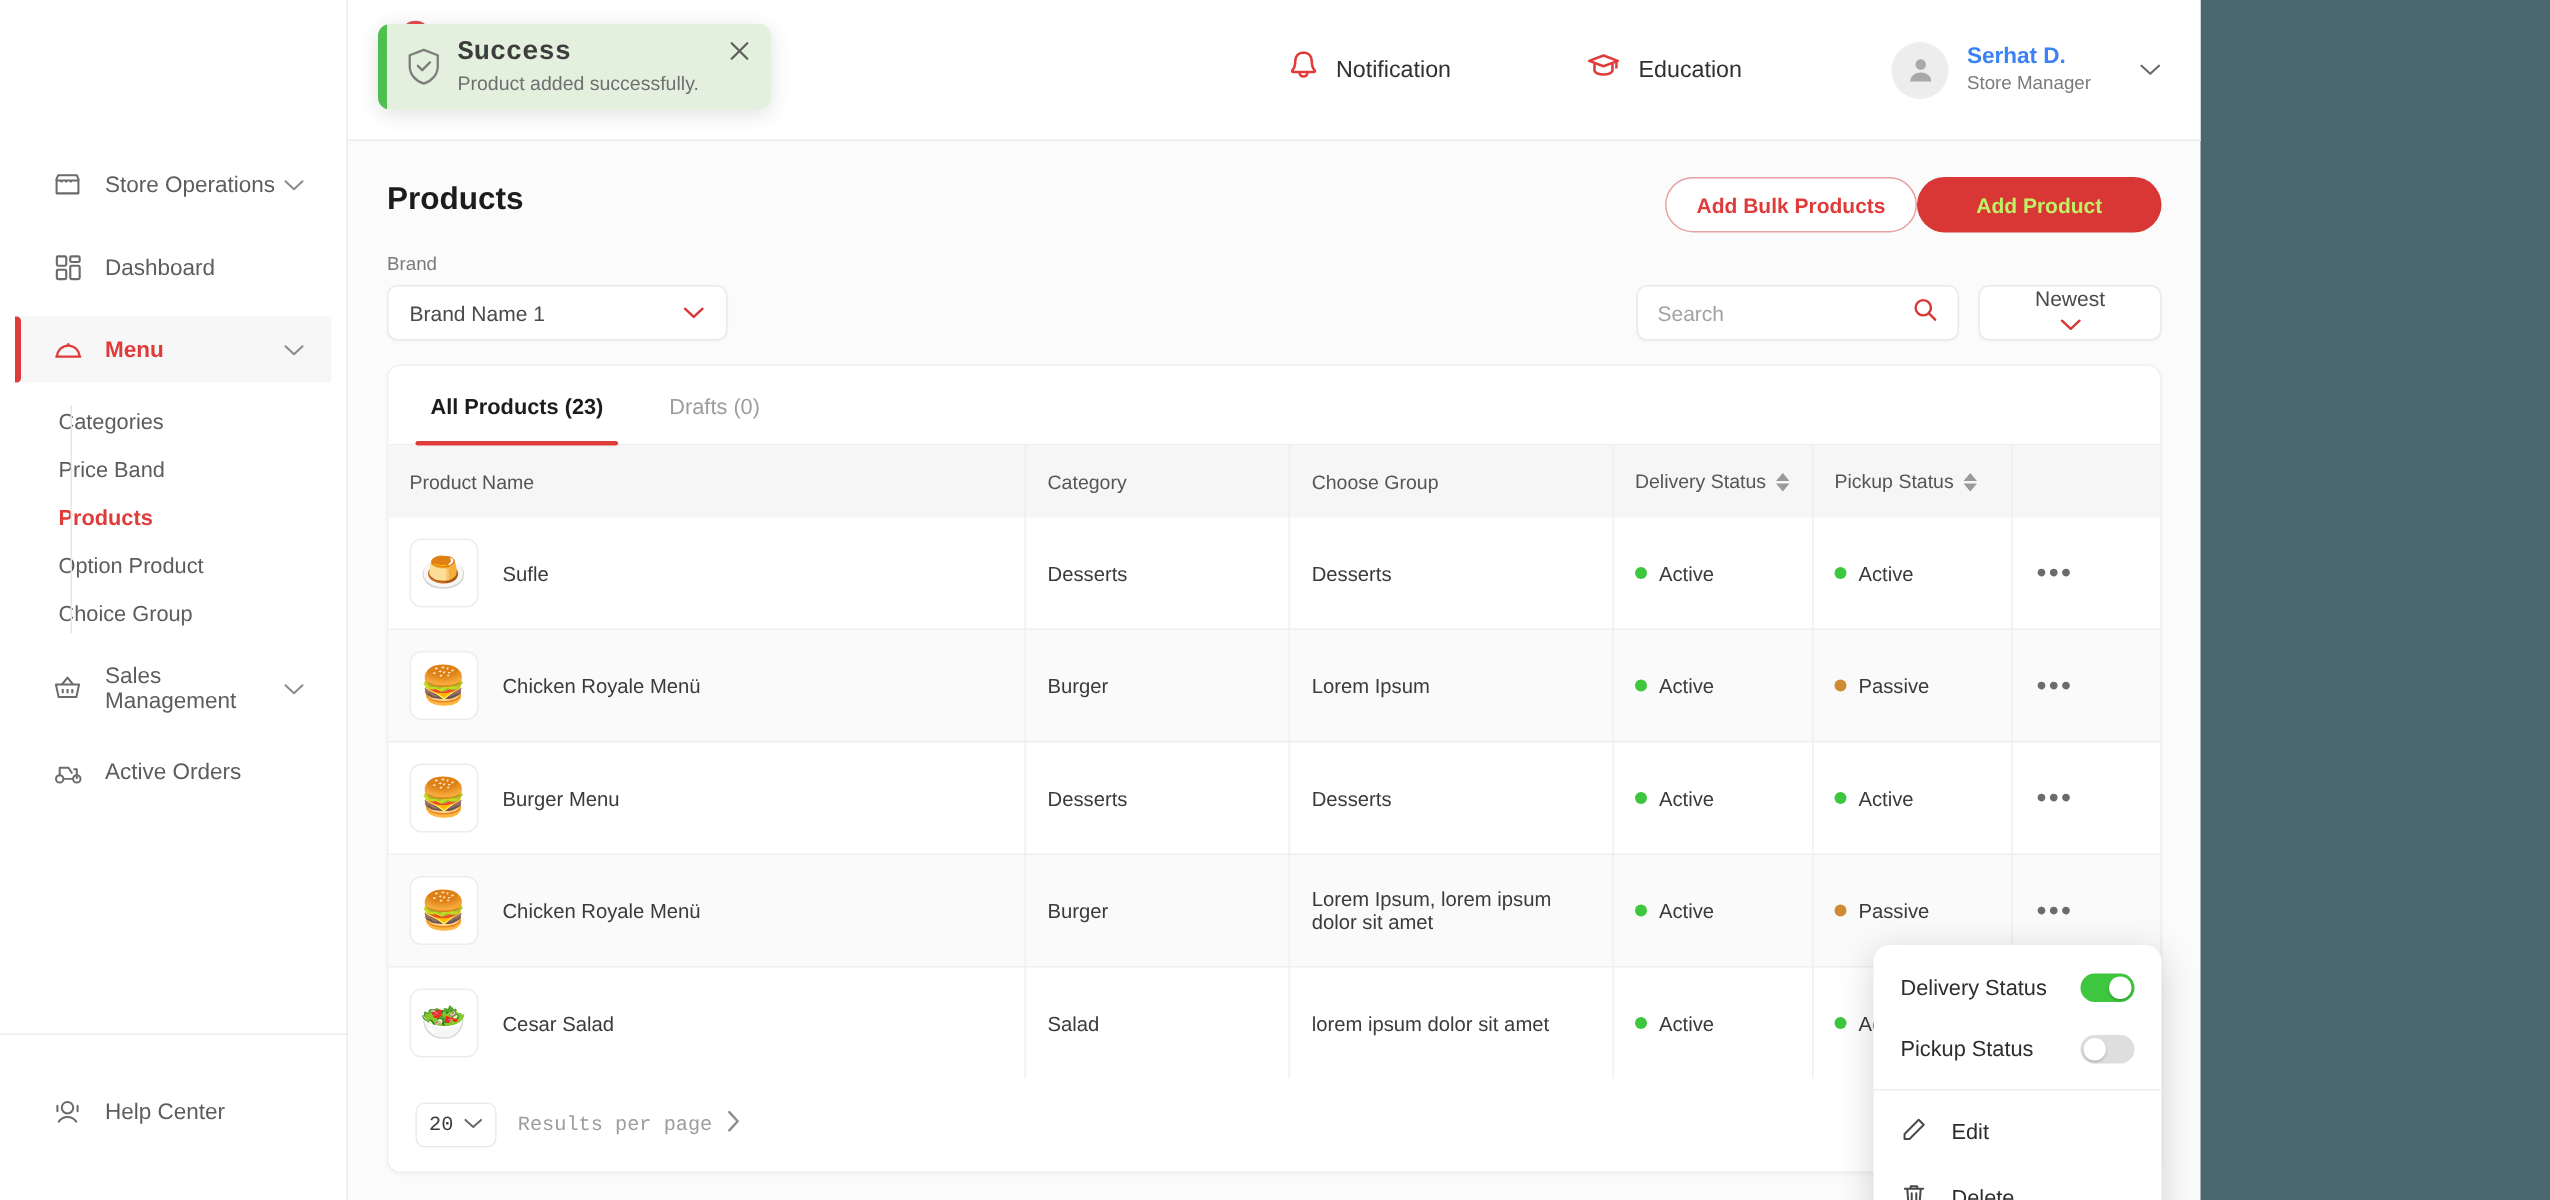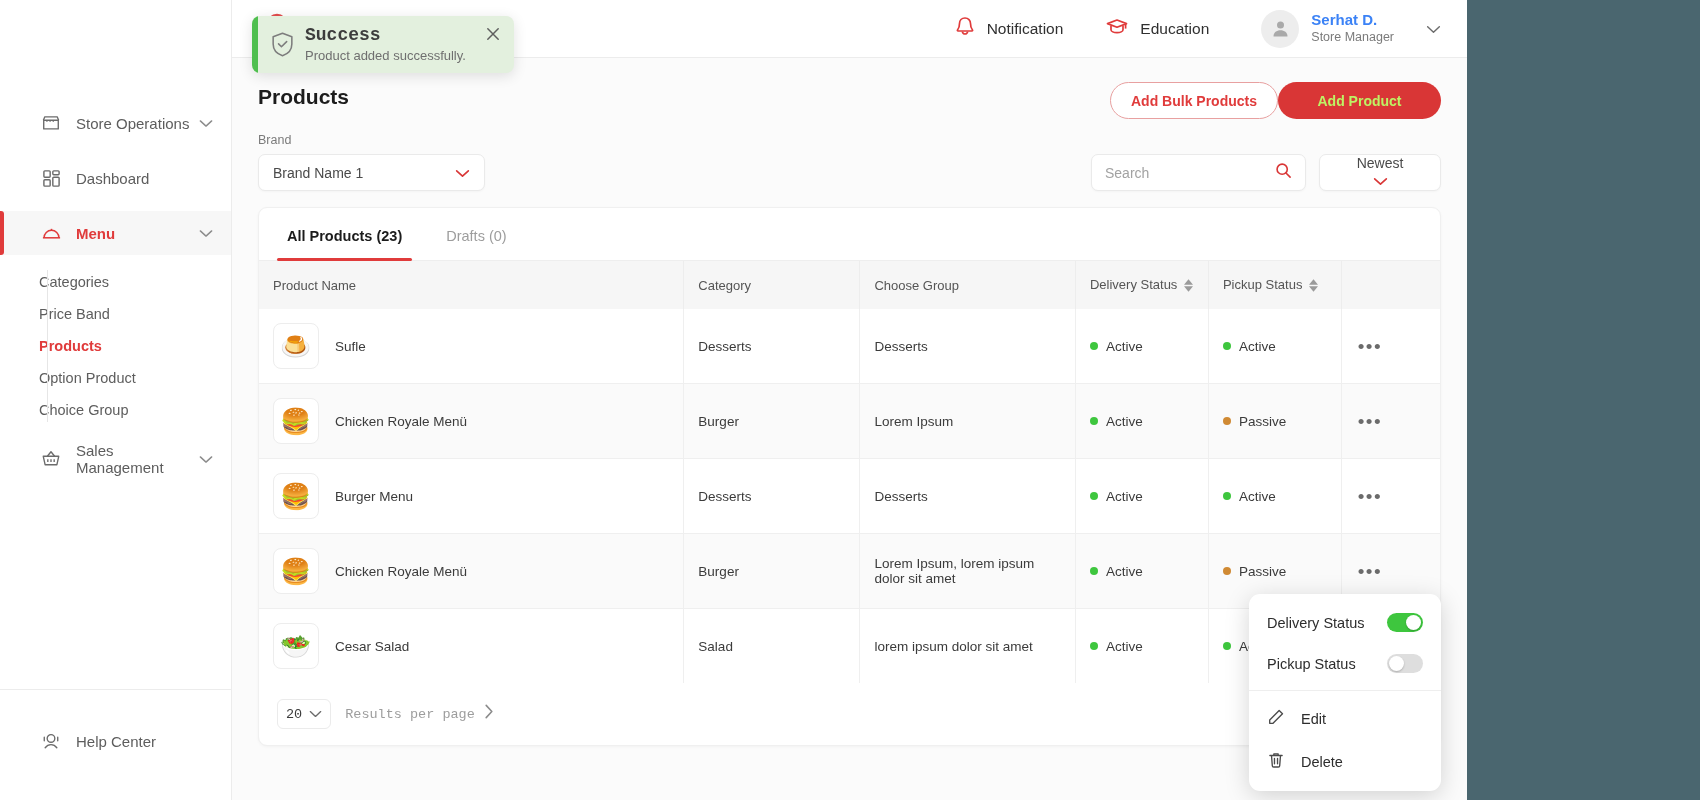--- a/index.html
+++ b/index.html
@@ -13,30 +13,31 @@
     position: absolute;
     left: 232px; top: 0;
     width: 1235px; height: 800px;
     background: #fbfbfb;
     display: flex;
     flex-direction: column;
   }
 
   
   .topbar {
-    height: 58px;
+    height: 94px;
     background: #ffffff;
     border-bottom: 1px solid #ececec;
     display: flex;
     align-items: center;
     justify-content: flex-end;
     padding-right: 26px;
     flex: 0 0 auto;
     position: relative;
     z-index: 5;
+    gap: 48px;
   }
   .top-item {
     display: flex; align-items: center; gap: 11px;
     margin-left: 42px;
     cursor: pointer;
   }
   .top-item .lbl { font-size: 15.5px; color: #303030; }
   .profile {
     display: flex; align-items: center; gap: 12px;
     margin-left: 52px; cursor: pointer;
@@ -59,22 +60,22 @@
     border-right: 1px solid #ececec;
     z-index: 6;
     display: flex;
     flex-direction: column;
   }
   .sb-top { height: 78px; flex: 0 0 auto; }
   .sb-body { flex: 1 1 auto; padding-top: 12px; position: relative; }
   .sb-item {
     display: flex; align-items: center;
     height: 44px;
-    margin: 11px 0;
-    padding-left: 40px;
+    margin: 11px 10px;
+    padding-left: 24px;
     cursor: pointer;
     position: relative;
   }
   .sb-item .ico { width: 22px; display: flex; align-items: center; justify-content: center; flex: 0 0 22px; }
   .sb-item .txt { font-size: 15px; color: #5d5d5d; margin-left: 14px; flex: 1 1 auto; }
   .sb-item .chev { margin-right: 18px; display: flex; align-items: center; }
   .sb-item.active { background: #f7f7f7; }
   .sb-item.active::before {
     content: ""; position: absolute; left: 0; top: 0; bottom: 0;
     width: 4px; background: #e03b3b; border-radius: 0 3px 3px 0;
@@ -673,20 +674,32 @@
         </svg>
       </span>
       <span class="txt">Sales Management</span>
       <span class="chev">
         <svg width="14" height="9" viewBox="0 0 16 10" fill="none" stroke="#8c8c8c" stroke-width="1.6" stroke-linecap="round" stroke-linejoin="round">
             <path d="M1.5 2 8 8l6.5-6"></path>
           </svg>
       </span>
     </div>
 
+    <div class="sb-item">
+      <span class="ico">
+        <svg width="21" height="19" viewBox="0 0 22 20" fill="none" stroke="#6b6b6b" stroke-width="1.4" stroke-linejoin="round">
+          <circle cx="5" cy="15" r="2.6"></circle>
+            <circle cx="17" cy="15" r="2.6"></circle>
+          <path d="M7.6 15h6.8"></path>
+            <path d="M17 15V8.2h-2.4"></path>
+          <path d="M5 12.4V7.2h6.2l2.6 4"></path>
+        </svg>
+      </span>
+      <span class="txt">Active Orders</span>
+    </div>
 
   </div>
 
   <div class="sb-foot">
     <div class="sb-item">
       <span class="ico">
         <svg width="20" height="20" viewBox="0 0 22 22" fill="none" stroke="#6b6b6b" stroke-width="1.5" stroke-linecap="round" stroke-linejoin="round">
           <circle cx="11" cy="8.2" r="4.2"></circle>
           <path d="M3.6 6.8v4M18.4 6.8v4"></path>
           <path d="M4.6 18.4c1.6-2.2 3.8-3.4 6.4-3.4s4.8 1.2 6.4 3.4"></path>

